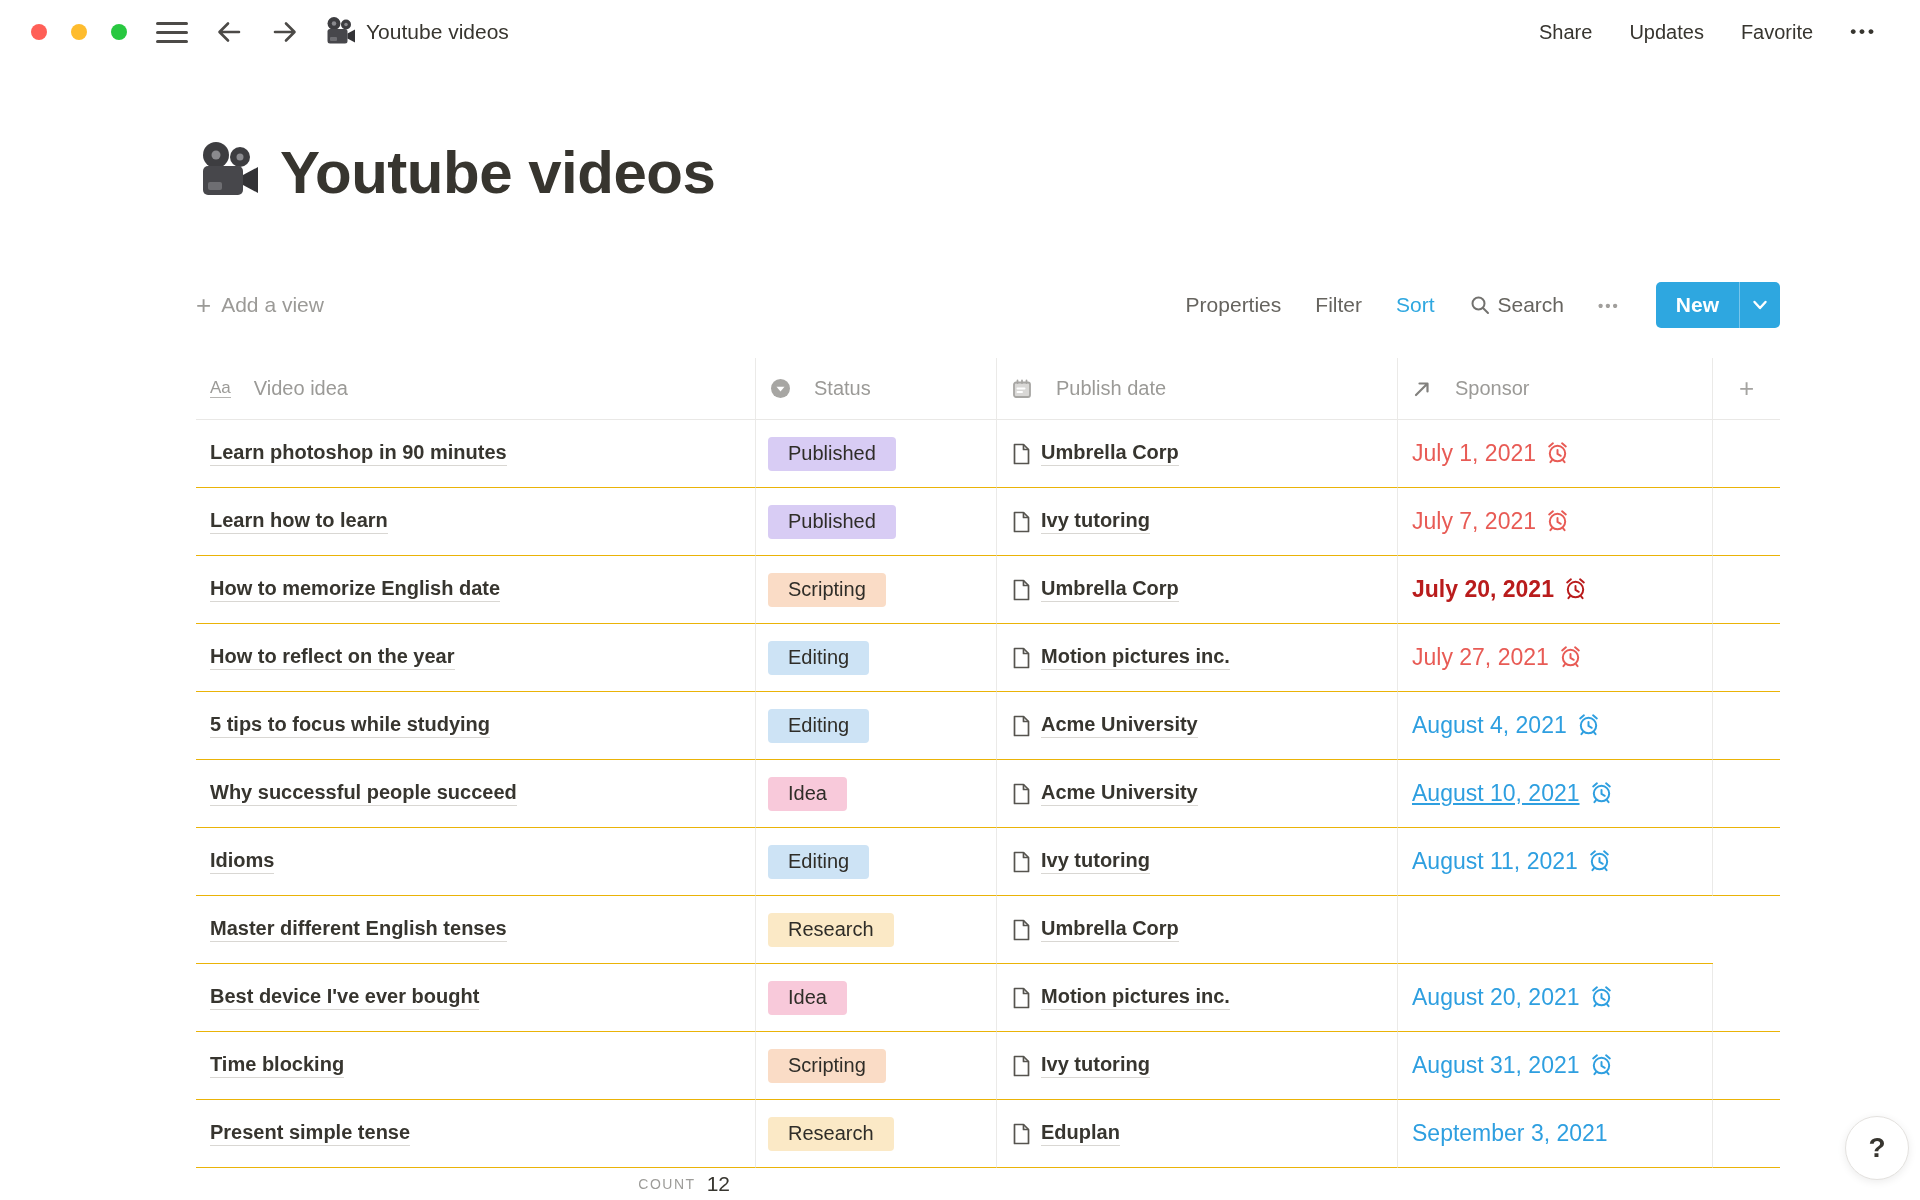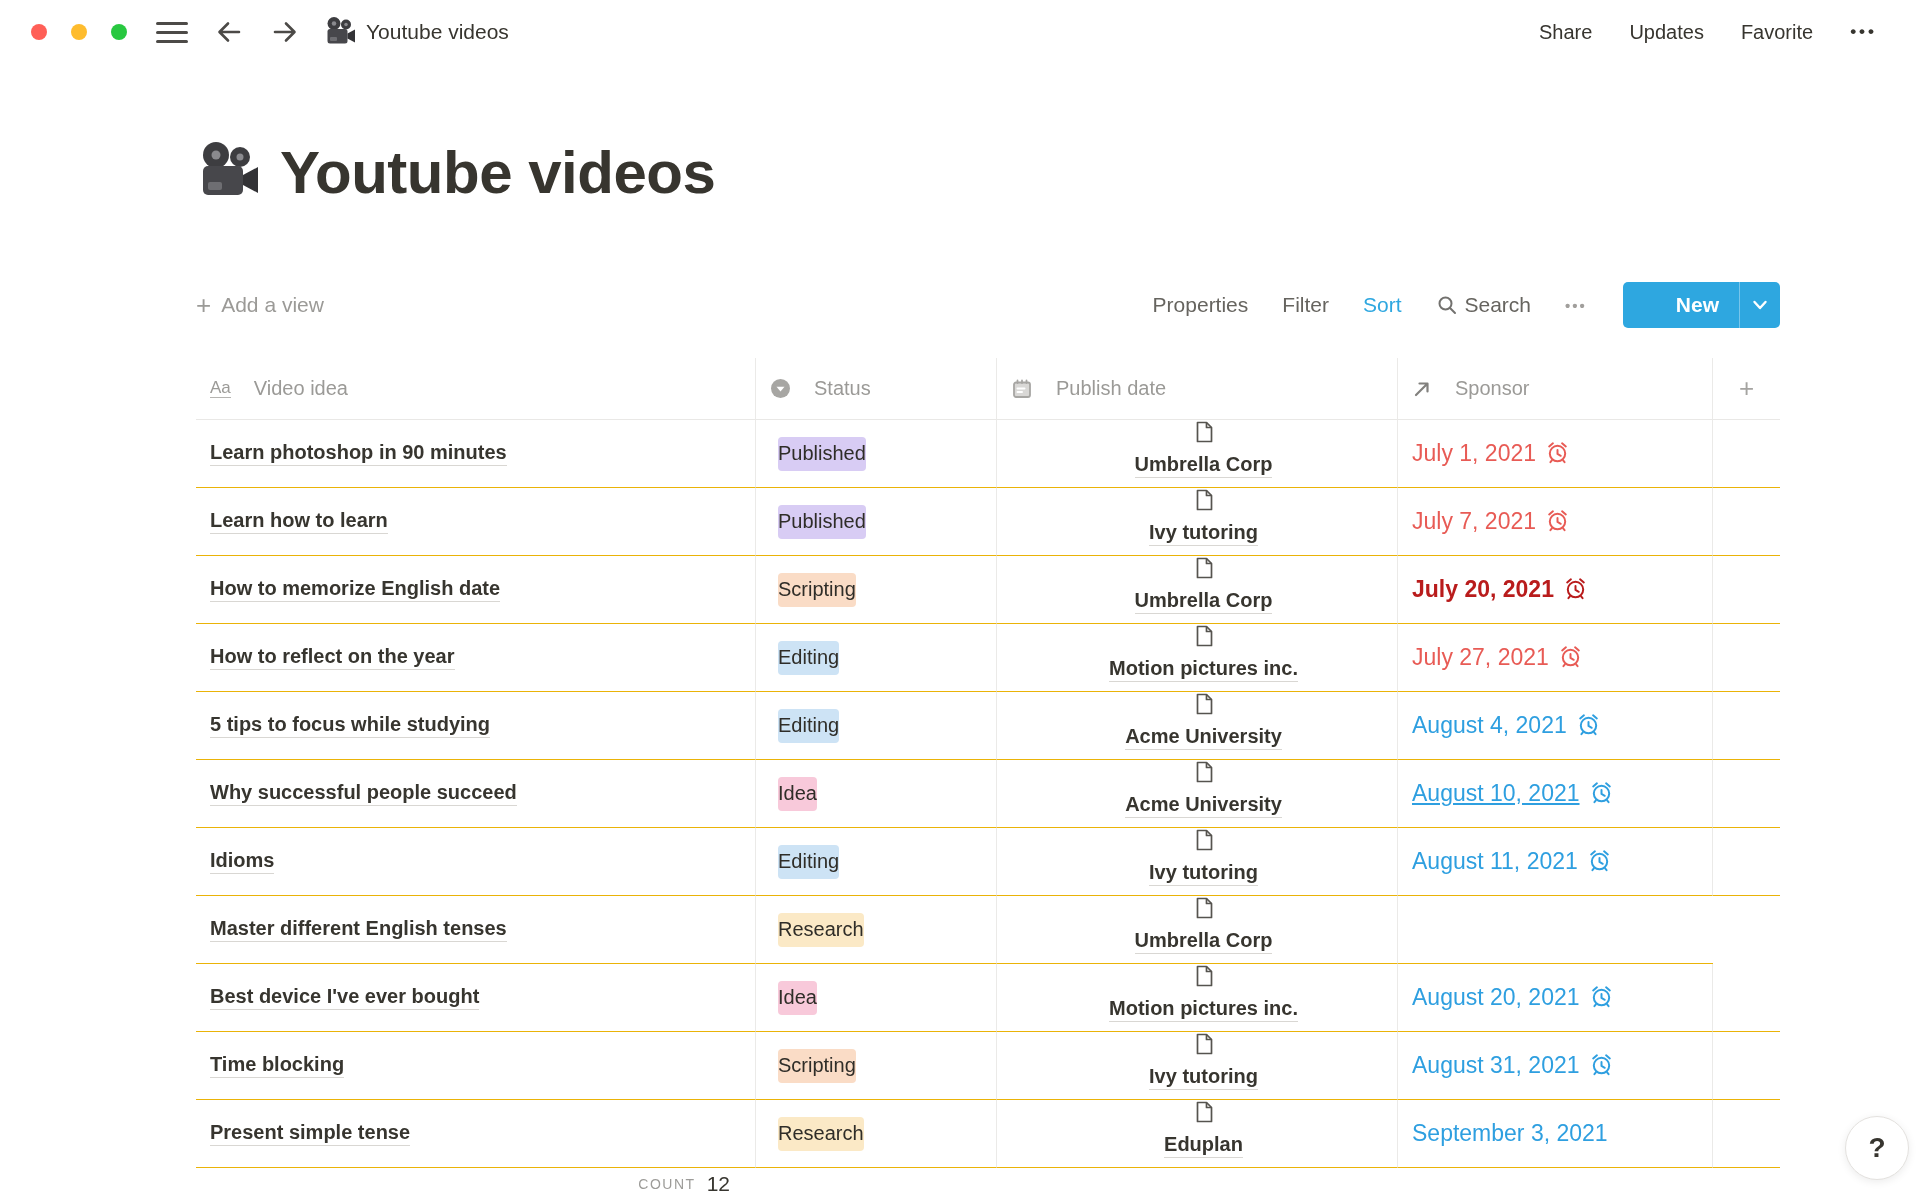--- a/index.html
+++ b/index.html
@@ -26,44 +26,44 @@
 
   
   .toolbar { margin-top:58px; height:46px; display:flex; align-items:center; }
   .add-view { display:flex; align-items:center; gap:10px; color:#9b9a97; font-size:21px; cursor:pointer; }
   .add-view .plus { font-size:26px; font-weight:400; line-height:1; }
   .tool-right { margin-left:auto; display:flex; align-items:center; gap:34px; font-size:21px; color:#66645f; }
   .tool-item { cursor:pointer; }
   .search-item { display:flex; align-items:center; gap:7px; }
   .tool-dots { color:#a19f9c; font-size:15px; letter-spacing:2px; font-weight:bold; }
   .new-btn { display:flex; align-items:stretch; height:46px; border-radius:5px; overflow:hidden;
-    background:#2ea7e0; color:#fff; cursor:pointer; margin-left:2px;padding-left:33px; }
+    background:#2ea7e0; color:#fff; cursor:pointer; margin-left:2px; }
   .new-main { display:flex; align-items:center; padding:0 20px; font-size:21px; font-weight:bold; }
   .new-divider { width:1px; background:rgba(255,255,255,0.35); }
   .new-chevron { display:flex; align-items:center; padding:0 11px; }
 
   
   .table { margin-top:30px; }
   .grid-row { display:grid; grid-template-columns:560px 241px 401px 315px 67px; }
   .hcell { height:62px; display:flex; align-items:center; color:#9b9a97; font-size:20px; gap:23px;
     padding-left:14px; border-bottom:1px solid #e9e8e6; cursor:pointer; }
   .hcell.bdr, .cell.bdr { border-right:1px solid #ebeae8; }
   .aa { font-size:17px; color:#9b9a97; border-bottom:1.5px solid #b5b4b1; line-height:1.05; }
   .plus-col { justify-content:center; padding-left:0; color:#a5a4a1; font-size:26px; }
 
   .trow { display:grid; grid-template-columns:560px 241px 401px 315px 67px; }
   .cell { height:68px; display:flex; align-items:center; border-bottom:1px solid #eab308; padding-left:14px; }
   .c-status { padding-left:12px; }
-  .c-sponsor { padding-left:13px; gap:9px;flex-direction:column; }
+  .c-sponsor { padding-left:13px; gap:9px; }
   .c-plus { padding-left:0; }
   .u { border-bottom:1px solid #d9d7d3; padding-bottom:1px; }
   .idea-text { font-size:20px; font-weight:600; cursor:pointer; }
   .sponsor-text { font-size:20px; font-weight:600; cursor:pointer; }
-  .pill { height:34px; display:inline-flex; align-items:center; padding:0 0; border-radius:4px;
-    font-size:20px; color:#2f2d28;margin-left:10px; }
+  .pill { height:34px; display:inline-flex; align-items:center; padding:0 20px; border-radius:4px;
+    font-size:20px; color:#2f2d28; }
   .c-date { font-size:23px; gap:9px; cursor:pointer; }
   .clock { flex:none; margin-top:-2px; }
 
   .count-row { width:560px; height:32px; display:flex; align-items:center; justify-content:flex-end;
     padding-right:26px; gap:11px; }
   .count-label { font-size:14px; letter-spacing:1.5px; color:#9d9c99; }
   .count-value { font-size:21px; color:#37352f; }
 
   
   .help-fab { position:fixed; right:11px; bottom:20px; width:64px; height:64px; border-radius:50%;

